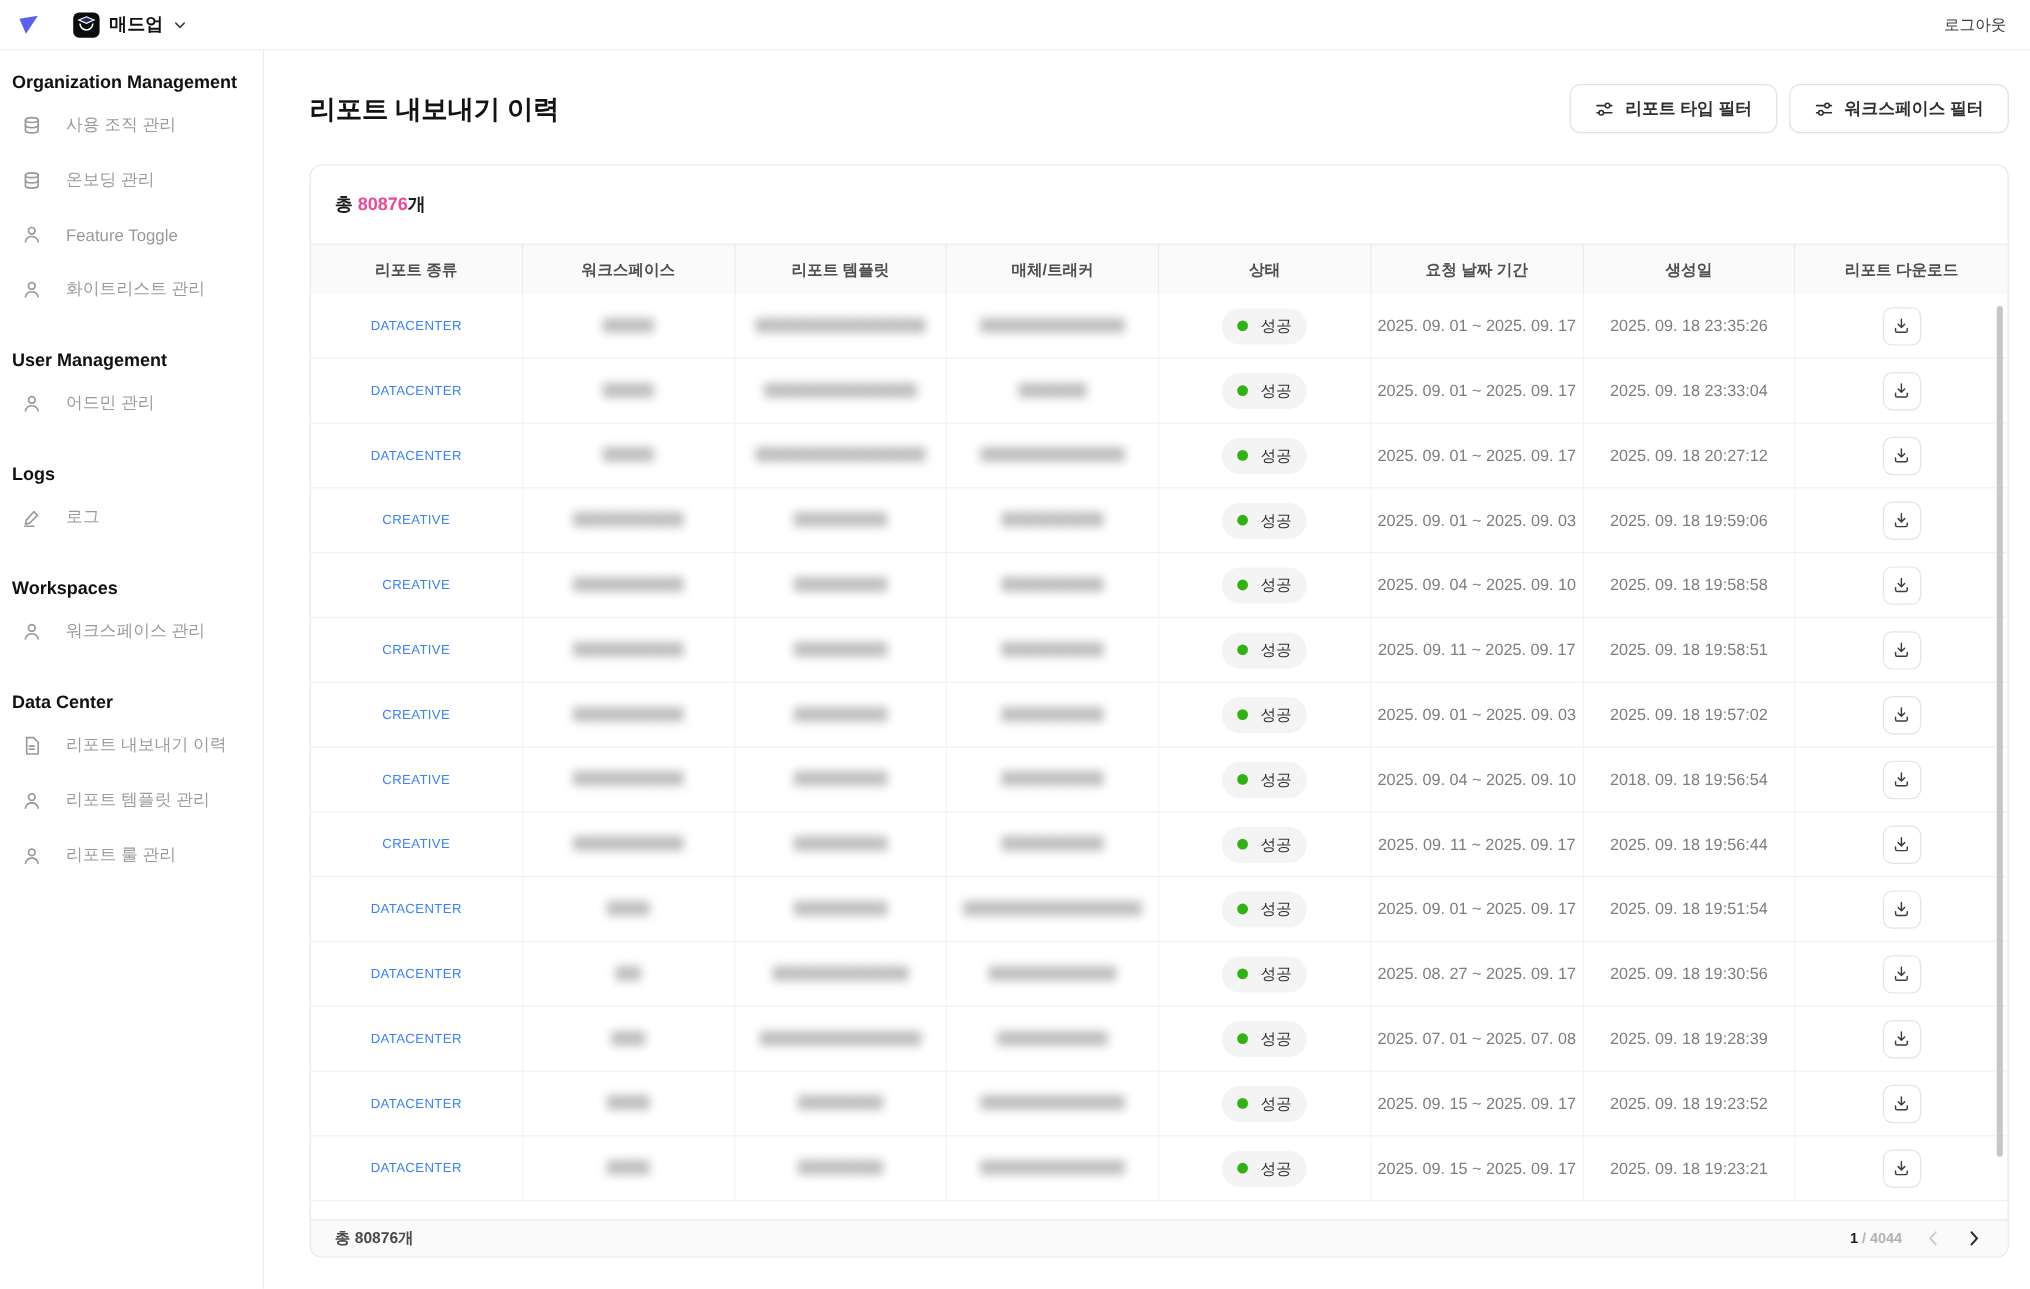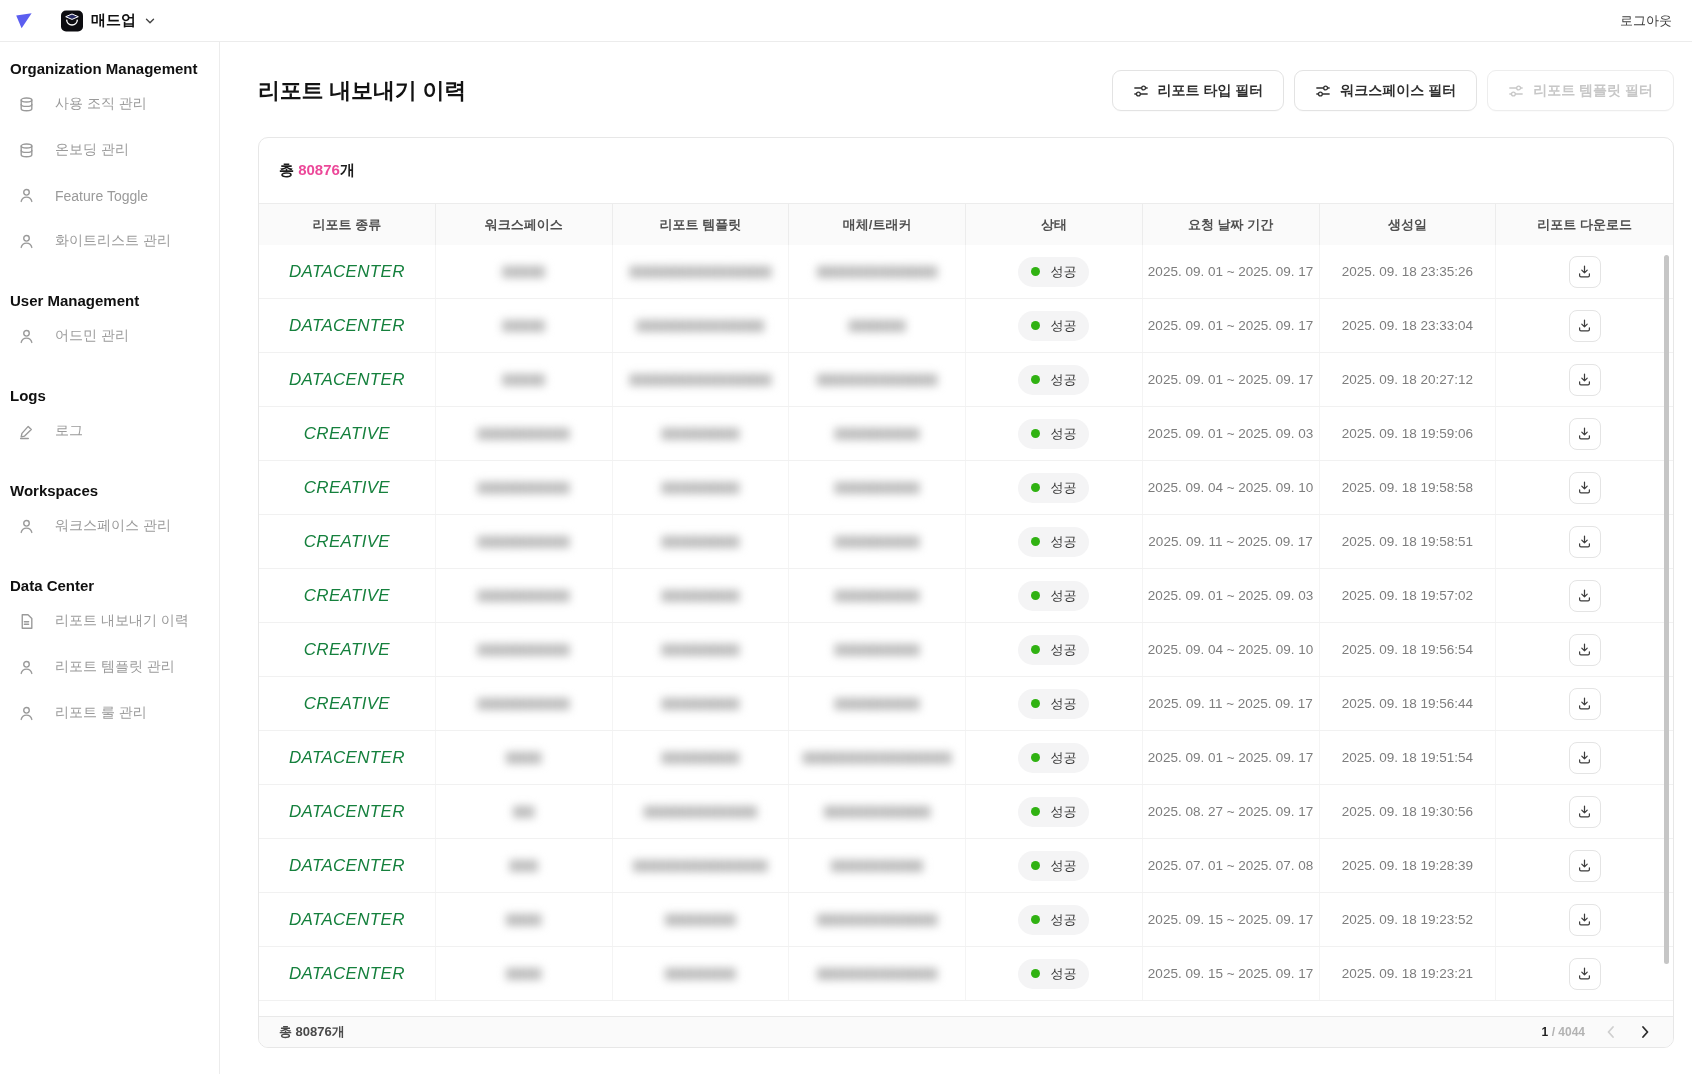--- a/index.html
+++ b/index.html
@@ -55,21 +55,21 @@
     border-top:1px solid #ececec; height:42px; }
   .th { display:flex; align-items:center; justify-content:center; font-size:13px;
     font-weight:700; color:#4f4f4f; border-right:1px solid #ececec; }
   .th:last-child { border-right:none; }
   .tbody { flex:1; overflow:hidden; position:relative; }
   .tr { display:grid; grid-template-columns:repeat(8,1fr); height:54px;
     border-bottom:1px solid #f1f1f1; }
   .td { display:flex; align-items:center; justify-content:center;
     border-right:1px solid #f4f4f4; overflow:hidden; }
   .td:last-child { border-right:none; }
-  .type-txt { font-size:17px; color:#15803d; letter-spacing:.3px;font-style:italic; }
+  .type-txt { font-size:11px; color:#3b82f6; letter-spacing:.3px; }
   .date-txt { font-size:13.5px; color:#7d7d7d; }
   .blur-txt { font-size:10px; color:#bdbdbd; filter:blur(4px); user-select:none; white-space:nowrap; }
   .blur-link { text-decoration:underline; }
   .status-pill { display:flex; align-items:center; gap:10px; background:#f4f4f5;
     border-radius:999px; padding:6px 13px; }
   .status-dot { width:9px; height:9px; border-radius:50%; background:#30b212; }
   .status-txt { font-size:13px; color:#2f2f2f; }
   .dl-btn { width:32px; height:32px; border:1px solid #e4e4e4; border-radius:8px; background:#fff;
     display:flex; align-items:center; justify-content:center; cursor:pointer; color:#3c3c3c; }
   .dl-btn .icon { width:15px; height:15px; }
@@ -271,30 +271,20 @@
     <span class="icon">
               <svg viewBox="0 0 16 16" fill="none" stroke="currentColor" stroke-width="1.5" stroke-linecap="round">
                 <path d="M1.8 5h12.4M1.8 11h12.4"></path>
                 <circle cx="10.6" cy="5" r="1.9" fill="#fff"></circle>
                 <circle cx="5.4" cy="11" r="1.9" fill="#fff"></circle>
               </svg>
             </span>
     <span>워크스페이스 필터</span>
   </button>
 
-  <button class="filter-btn disabled" aria-disabled="true">
-    <span class="icon">
-              <svg viewBox="0 0 16 16" fill="none" stroke="currentColor" stroke-width="1.5" stroke-linecap="round">
-                <path d="M1.8 5h12.4M1.8 11h12.4"></path>
-                <circle cx="10.6" cy="5" r="1.9" fill="#fff"></circle>
-                <circle cx="5.4" cy="11" r="1.9" fill="#fff"></circle>
-              </svg>
-            </span>
-    <span>리포트 템플릿 필터</span>
-  </button>
 </div>
     </div>
 
     <div class="card">
       <div class="card-top">
         <span>총 </span><span class="cnt">80876</span><span>개</span>
       </div>
 
       <div class="thead">
   <div class="th">리포트 종류</div>
@@ -591,21 +581,21 @@
     <div class="td">
       <span class="status-pill">
         <span class="status-dot"></span>
         <span class="status-txt">성공</span>
       </span>
     </div>
     <div class="td">
                 <span class="date-txt">2025. 09. 04 ~ 2025. 09. 10</span>
               </div>
     <div class="td">
-                <span class="date-txt">2025. 09. 18  19:56:54</span>
+                <span class="date-txt">2018. 09. 18  19:56:54</span>
               </div>
     <div class="td">
       <button class="dl-btn">
         <span class="icon">
           <svg viewBox="0 0 16 16">
                       <path d="M8 2.2v7.2M5.1 6.6 8 9.5l2.9-2.9"></path>
                       <path d="M2.8 10.4v1.9c0 .8.6 1.4 1.4 1.4h7.6c.8 0 1.4-.6 1.4-1.4v-1.9"></path>
                     </svg>
         </span>
       </button>

